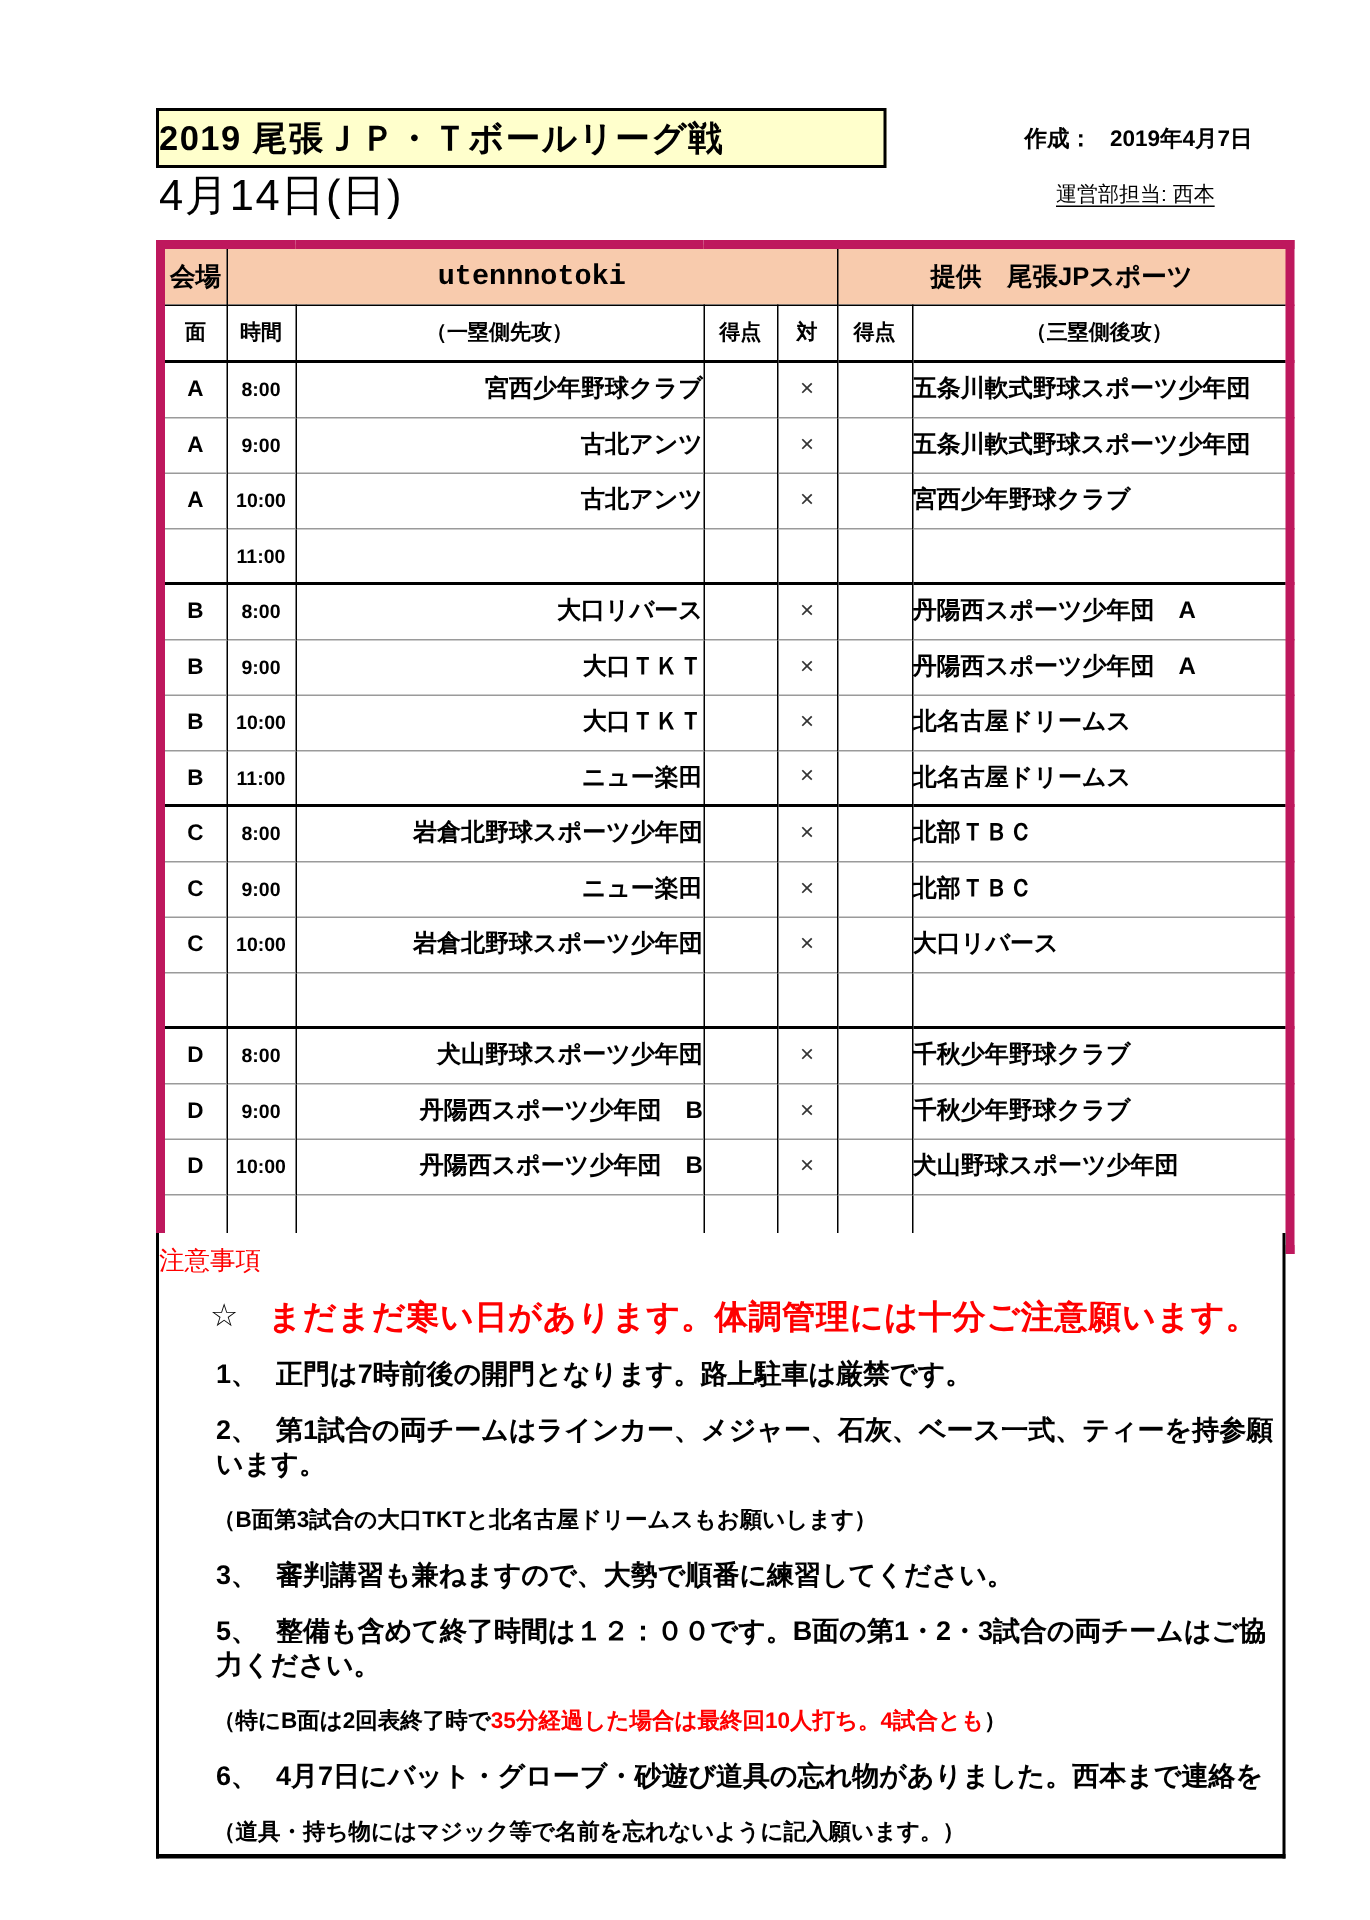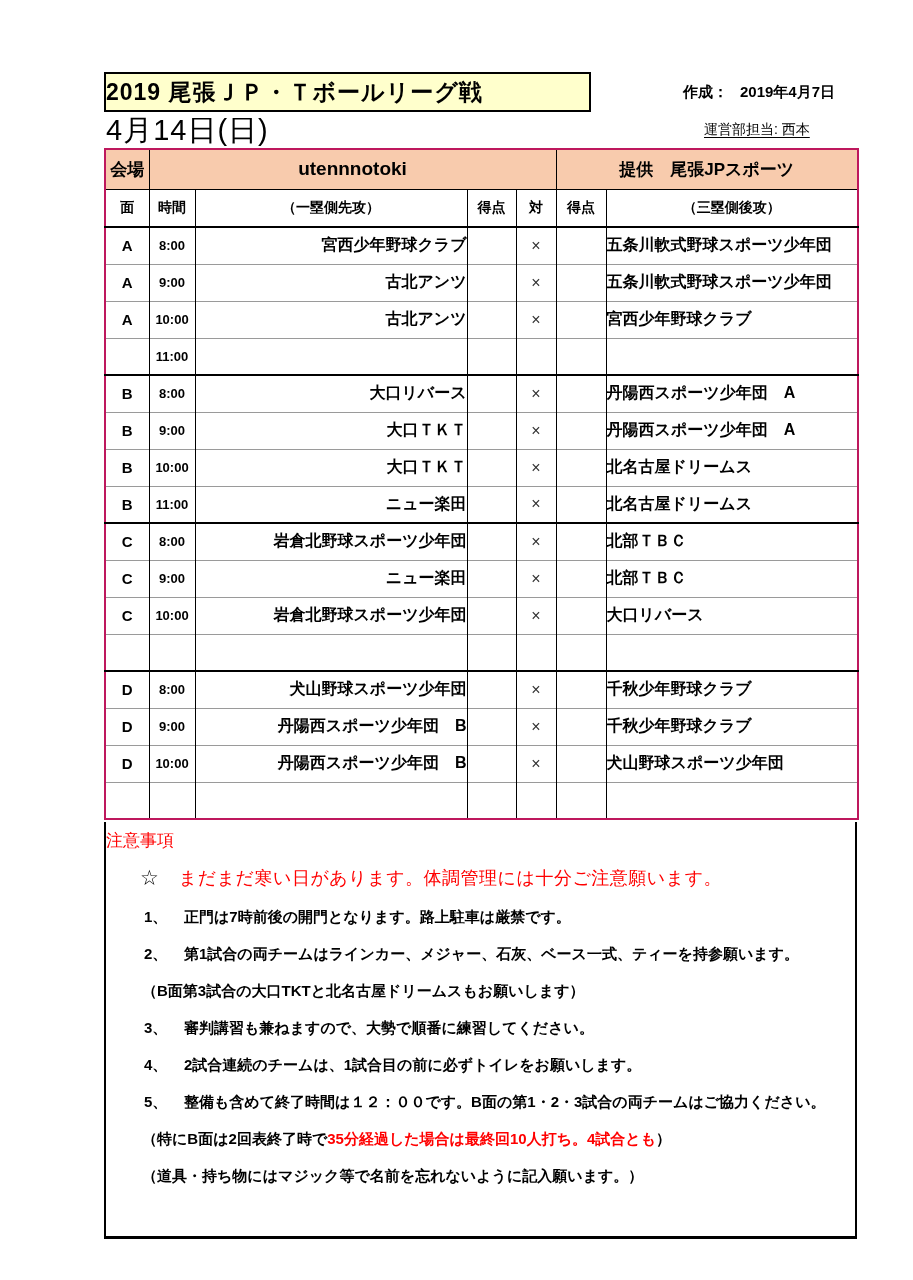--- a/index.html
+++ b/index.html
@@ -31,42 +31,42 @@
     position:absolute;left:106px;top:111px;font-size:29px;font-weight:400;
     letter-spacing:1px;white-space:nowrap;
   }
   .manager{
     position:absolute;left:704px;top:121px;font-size:14px;
     text-decoration:underline;text-underline-offset:3px;white-space:nowrap;
   }
 
   
   table.schedule{
-    position:absolute;left:104px;top:148px;width:753px;
+    position:absolute;left:104px;top:160px;width:753px;
     border-collapse:collapse;table-layout:fixed;
-    border:2px solid #be185d;
+    border:6px solid #be185d;
   }
   table.schedule col.c-field{width:44px;}
   table.schedule col.c-time{width:46px;}
   table.schedule col.c-home{width:272px;}
   table.schedule col.c-score1{width:49px;}
   table.schedule col.c-vs{width:40px;}
   table.schedule col.c-score2{width:50px;}
   table.schedule col.c-away{width:252px;}
 
   table.schedule th,table.schedule td{
     border-left:1px solid #000;border-right:1px solid #000;
     padding:0;overflow:visible;white-space:nowrap;
   }
   tr.hdr1 th{
     background:var(--header-fill);height:40px;
     font-size:17px;font-weight:bold;text-align:center;vertical-align:middle;
     border-bottom:1px solid #000;
   }
-  tr.hdr1 th.venue-name{font-family:Liberation Sans, sans-serif;font-size:19px;}
+  tr.hdr1 th.venue-name{font-family:Liberation Mono, monospace;font-size:19px;}
   tr.hdr2 th{
     background:#fff;height:38px;font-size:14px;font-weight:bold;
     text-align:center;vertical-align:middle;border-bottom:2px solid #000;
   }
   tbody td{height:37px;vertical-align:middle;border-top:1px solid #9a9a9a;}
   tbody tr.group-start td{border-top:2px solid #000;}
   td.cell-field{text-align:center;font-weight:bold;font-size:15px;}
   td.cell-time{text-align:center;font-weight:bold;font-size:13px;}
   td.cell-home{text-align:right;font-weight:bold;font-size:16px;padding-right:5px;}
   td.cell-away{text-align:left;font-weight:bold;font-size:16px;padding-left:6px;margin-left:36px;}
@@ -78,23 +78,23 @@
     border:2px solid #000;border-top:none;border-bottom-width:3px;
     background:#fff;
   }
   .notes-heading{
     margin:7px 0 0 0;font-size:17px;color:var(--red);font-weight:400;
   }
   .star-line{
     margin:13px 0 0 34px;display:flex;align-items:center;
   }
   .star-glyph{font-size:21px;color:#000;margin-right:20px;line-height:26px;}
-  .star-text{font-size:18px;font-weight:normal;color:var(--red);line-height:26px;letter-spacing:0.5px;}
+  .star-text{font-size:22px;font-weight:bold;color:var(--red);line-height:26px;letter-spacing:0.5px;}
   .notes-list{margin-top:4px;}
-  .note-line{margin-top:14px;padding-left:38px;line-height:23px;font-size:15px;font-weight:bold;}
+  .note-line{margin-top:14px;padding-left:38px;line-height:23px;font-size:18px;font-weight:bold;}
   .note-num{display:inline-block;width:40px;}
   .note-sub{margin-top:14px;padding-left:36px;line-height:23px;font-size:15px;font-weight:bold;}
   .note-sub .red{color:var(--red);}
 </style>
 </head>
 <body>
 
 <div class="page">
 
   <div class="title-box">
@@ -287,20 +287,20 @@
     <div class="notes-heading">注意事項</div>
     <div class="star-line">
       <span class="star-glyph">☆</span>
       <span class="star-text">まだまだ寒い日があります。体調管理には十分ご注意願います。</span>
     </div>
     <div class="notes-list">
         <div class="note-line"><span class="note-num">1、</span><span>正門は7時前後の開門となります。路上駐車は厳禁です。</span></div>
         <div class="note-line"><span class="note-num">2、</span><span>第1試合の両チームはラインカー、メジャー、石灰、ベース一式、ティーを持参願います。</span></div>
         <div class="note-sub">（B面第3試合の大口TKTと北名古屋ドリームスもお願いします）</div>
         <div class="note-line"><span class="note-num">3、</span><span>審判講習も兼ねますので、大勢で順番に練習してください。</span></div>
-        <div class="note-line"><span class="note-num">4、</span><span>2試合連続のチームは、1試合目の前に必ずトイレをお願いします。</span></div>
         <div class="note-line"><span class="note-num">5、</span><span>整備も含めて終了時間は１２：００です。B面の第1・2・3試合の両チームはご協力ください。</span></div>
         <div class="note-sub"><span>（特にB面は2回表終了時で</span><span class="red">35分経過した場合は最終回10人打ち。4試合とも</span><span>）</span></div>
+        <div class="note-line"><span class="note-num">6、</span><span>4月7日にバット・グローブ・砂遊び道具の忘れ物がありました。西本まで連絡を</span></div>
         <div class="note-sub">（道具・持ち物にはマジック等で名前を忘れないように記入願います。）</div>
       </div>
   </div>
 
 </div>
 
 </body></html>

